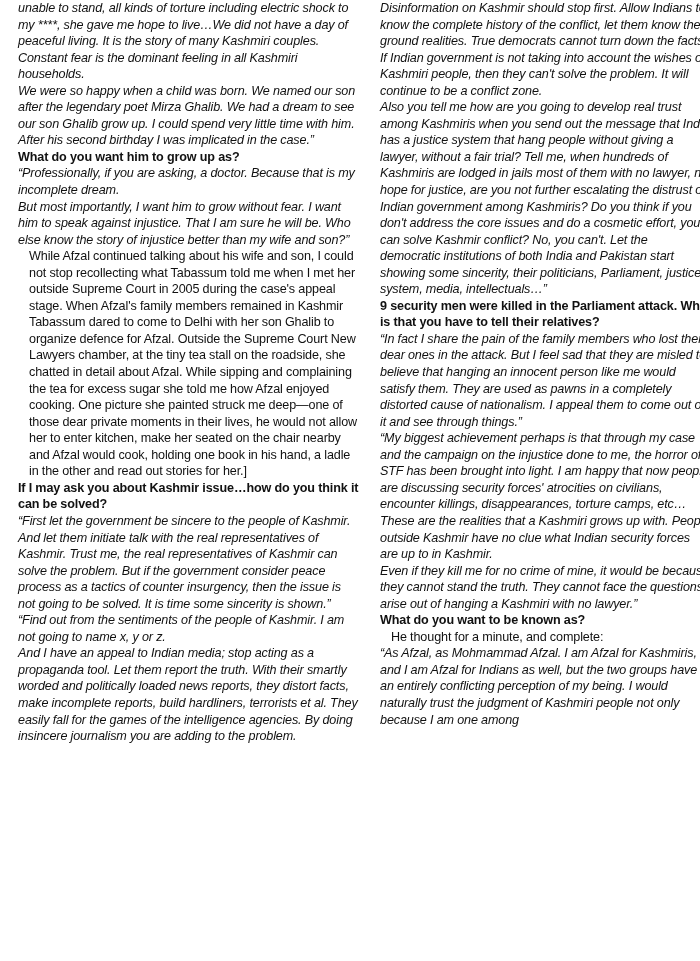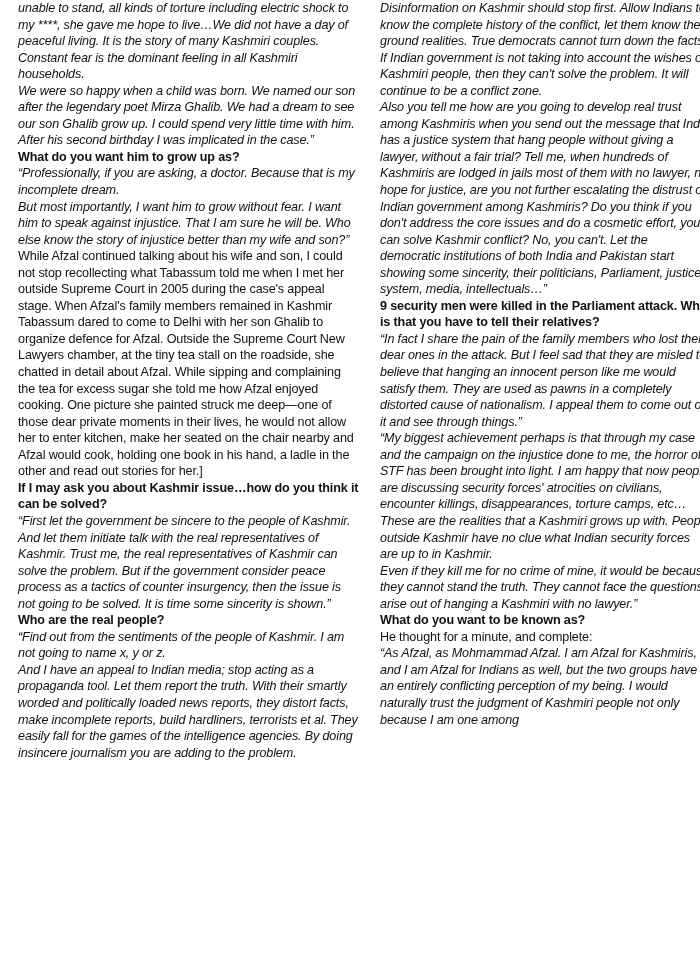--- a/index.html
+++ b/index.html
@@ -54,20 +54,21 @@
     letter-spacing: -0.01em;
     word-spacing: -0.1px;
     hyphens: none;
   }
 
   .para.italic {
     font-style: italic;
   }
   .para.regular {
     font-style: normal;
+    margin-left: 11px;
   }
   .para.heading {
     font-weight: bold;
     font-style: normal;
   }
 
   .page-number {
     position: absolute;
     left: 0;
     top: 915px;
@@ -88,21 +89,20 @@
 
     <div class="column left" id="left-col">
         <p class="para italic">unable to stand, all kinds of torture including electric shock to my ****, she gave me hope to live…We did not have a day of peaceful living. It is the story of many Kashmiri couples. Constant fear is the dominant feeling in all Kashmiri households.</p>
         <p class="para italic">We were so happy when a child was born. We named our son after the legendary poet Mirza Ghalib. We had a dream to see our son Ghalib grow up. I could spend very little time with him. After his second birthday I was implicated in the case.”</p>
         <p class="para heading">What do you want him to grow up as?</p>
         <p class="para italic">“Professionally, if you are asking, a doctor. Because that is my incomplete dream.</p>
         <p class="para italic">But most importantly, I want him to grow without fear. I want him to speak against injustice. That I am sure he will be. Who else know the story of injustice better than my wife and son?”</p>
         <p class="para regular">While Afzal continued talking about his wife and son, I could not stop recollecting what Tabassum told me when I met her outside Supreme Court in 2005 during the case's appeal stage. When Afzal's family members remained in Kashmir Tabassum dared to come to Delhi with her son Ghalib to organize defence for Afzal. Outside the Supreme Court New Lawyers chamber, at the tiny tea stall on the roadside, she chatted in detail about Afzal. While sipping and complaining the tea for excess sugar she told me how Afzal enjoyed cooking. One picture she painted struck me deep—one of those dear private moments in their lives, he would not allow her to enter kitchen, make her seated on the chair nearby and Afzal would cook, holding one book in his hand, a ladle in the other and read out stories for her.]</p>
         <p class="para heading">If I may ask you about Kashmir issue…how do you think it can be solved?</p>
         <p class="para italic">“First let the government be sincere to the people of Kashmir. And let them initiate talk with the real representatives of Kashmir. Trust me, the real representatives of Kashmir can solve the problem. But if the government consider peace process as a tactics of counter insurgency, then the issue is not going to be solved. It is time some sincerity is shown.”</p>
-        <p class="para heading">Who are the real people?</p>
         <p class="para italic">“Find out from the sentiments of the people of Kashmir. I am not going to name x, y or z.</p>
         <p class="para italic">And I have an appeal to Indian media; stop acting as a propaganda tool. Let them report the truth. With their smartly worded and politically loaded news reports, they distort facts, make incomplete reports, build hardliners, terrorists et al. They easily fall for the games of the intelligence agencies. By doing insincere journalism you are adding to the problem.</p>
       </div>
 
     <div class="column right" id="right-col">
         <p class="para italic">Disinformation on Kashmir should stop first. Allow Indians to know the complete history of the conflict, let them know the ground realities. True democrats cannot turn down the facts. If Indian government is not taking into account the wishes of Kashmiri people, then they can't solve the problem. It will continue to be a conflict zone.</p>
         <p class="para italic">Also you tell me how are you going to develop real trust among Kashmiris when you send out the message that India has a justice system that hang people without giving a lawyer, without a fair trial? Tell me, when hundreds of Kashmiris are lodged in jails most of them with no lawyer, no hope for justice, are you not further escalating the distrust on Indian government among Kashmiris? Do you think if you don't address the core issues and do a cosmetic effort, you can solve Kashmir conflict? No, you can't. Let the democratic institutions of both India and Pakistan start showing some sincerity, their politicians, Parliament, justice system, media, intellectuals…”</p>
         <p class="para heading">9 security men were killed in the Parliament attack. What is that you have to tell their relatives?</p>
         <p class="para italic">“In fact I share the pain of the family members who lost their dear ones in the attack. But I feel sad that they are misled to believe that hanging an innocent person like me would satisfy them. They are used as pawns in a completely distorted cause of nationalism. I appeal them to come out of it and see through things.”</p>
         <p class="para italic">“My biggest achievement perhaps is that through my case and the campaign on the injustice done to me, the horror of STF has been brought into light. I am happy that now people are discussing security forces' atrocities on civilians, encounter killings, disappearances, torture camps, etc…These are the realities that a Kashmiri grows up with. People outside Kashmir have no clue what Indian security forces are up to in Kashmir.</p>

